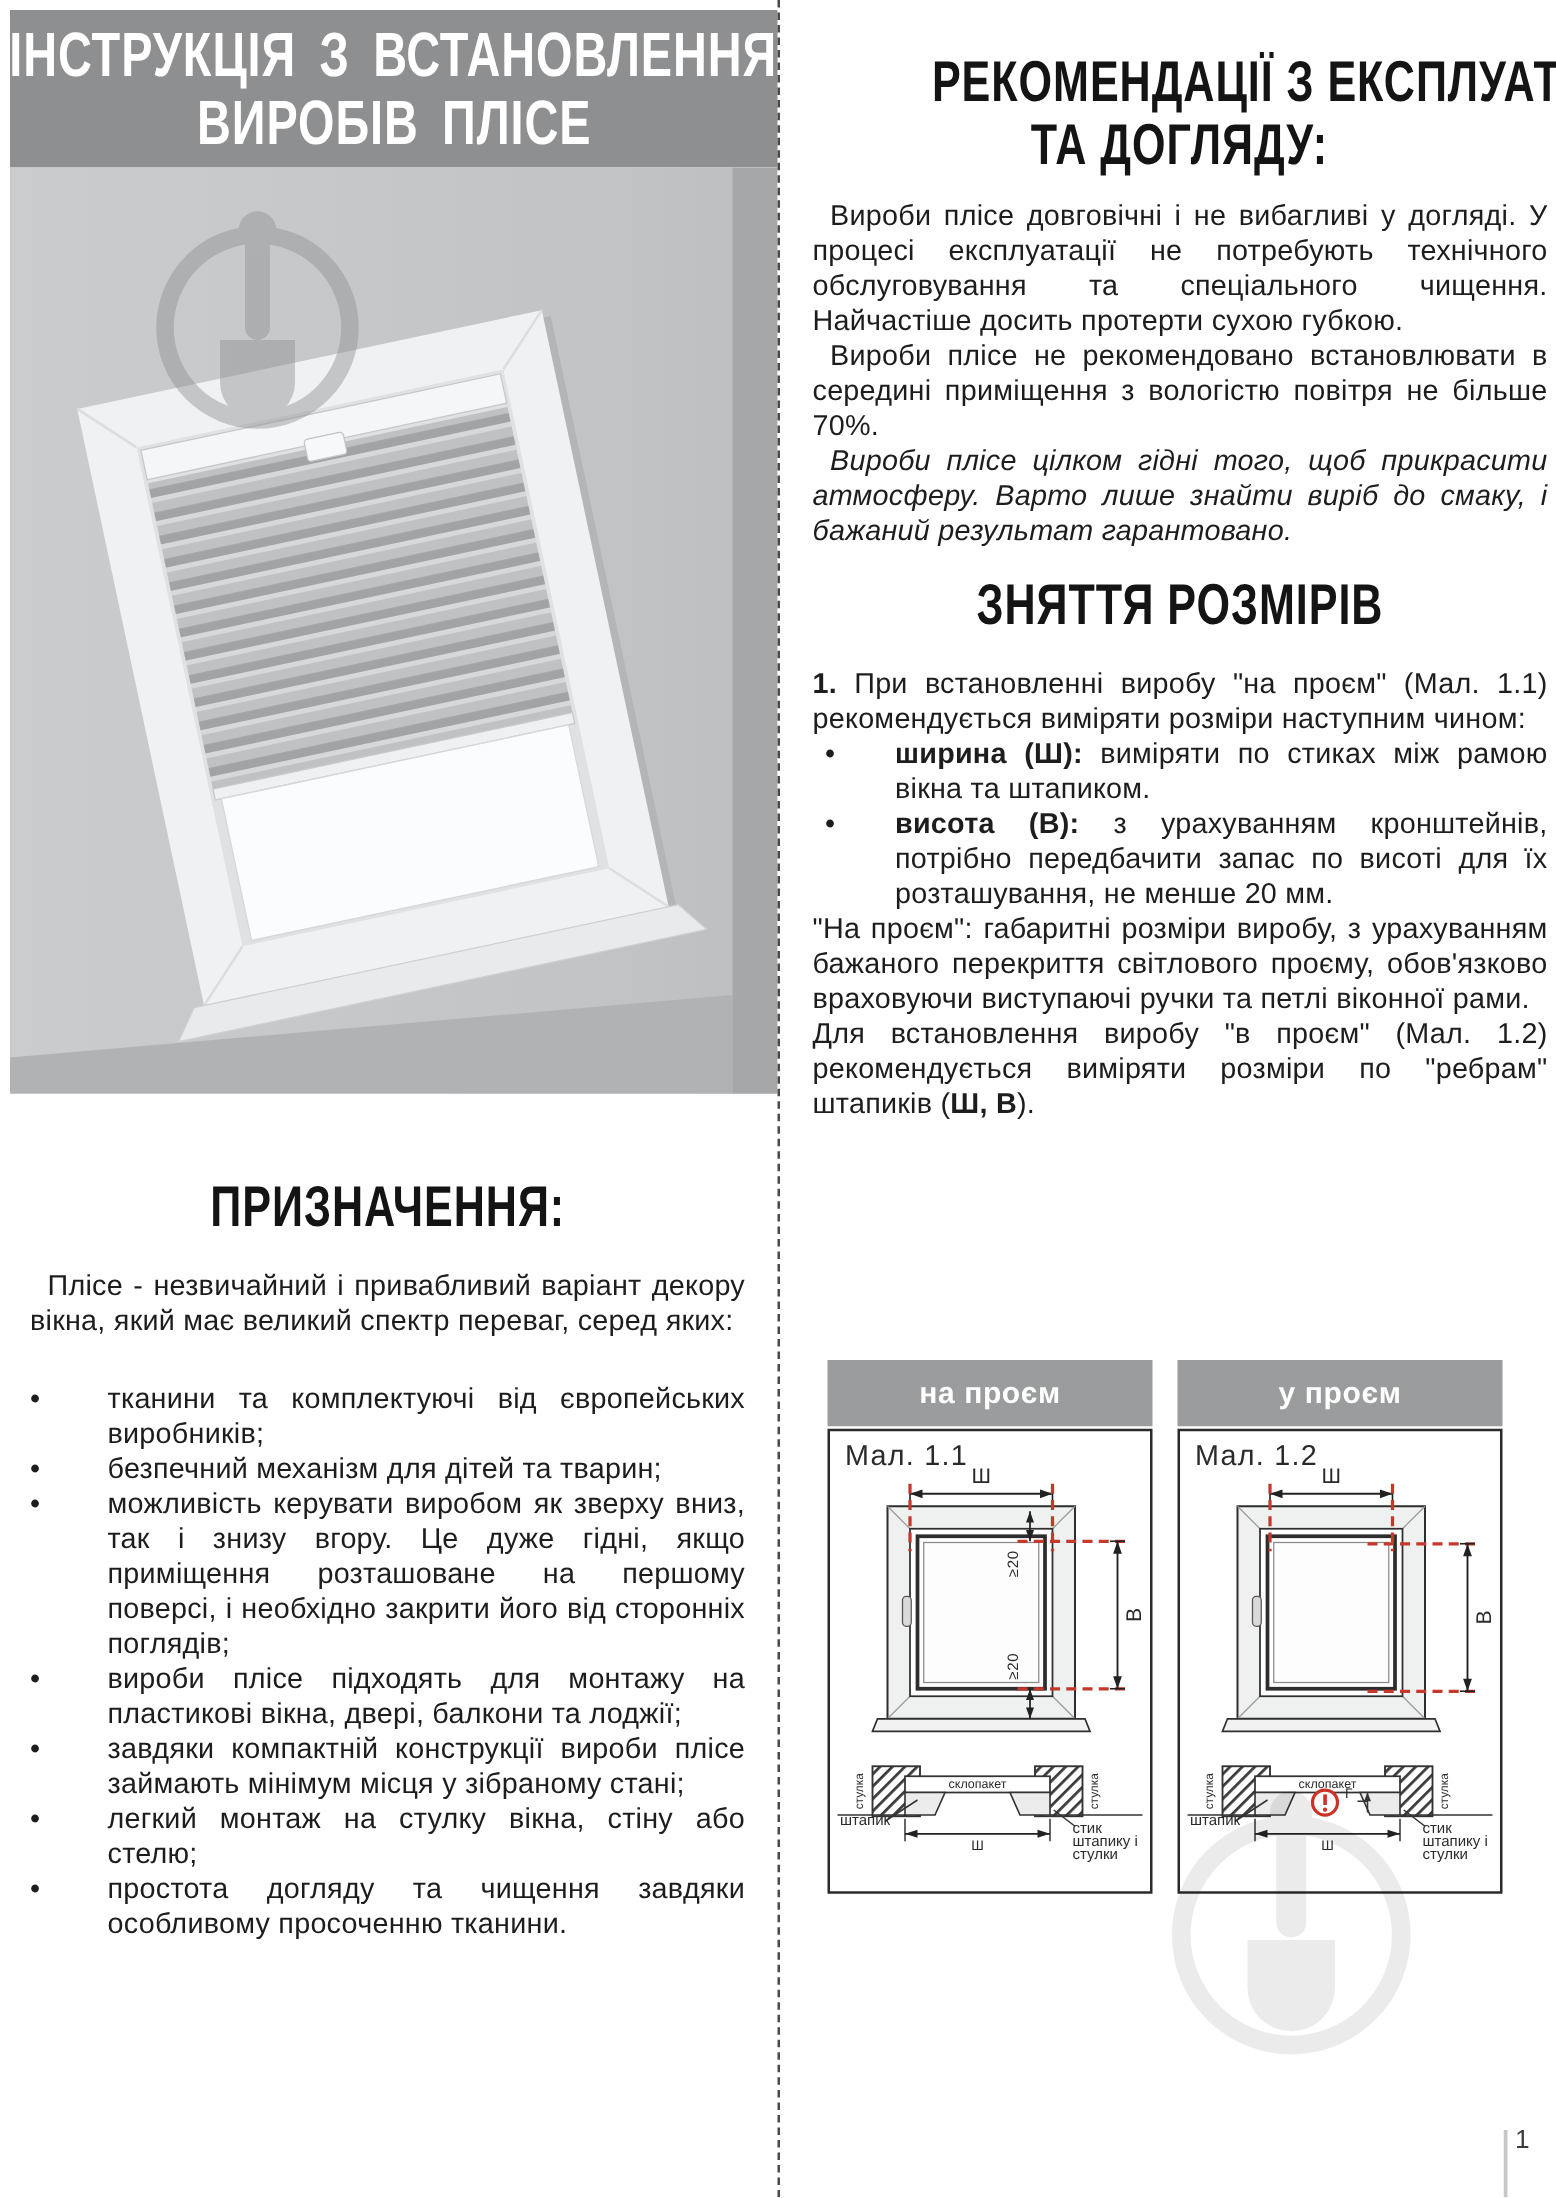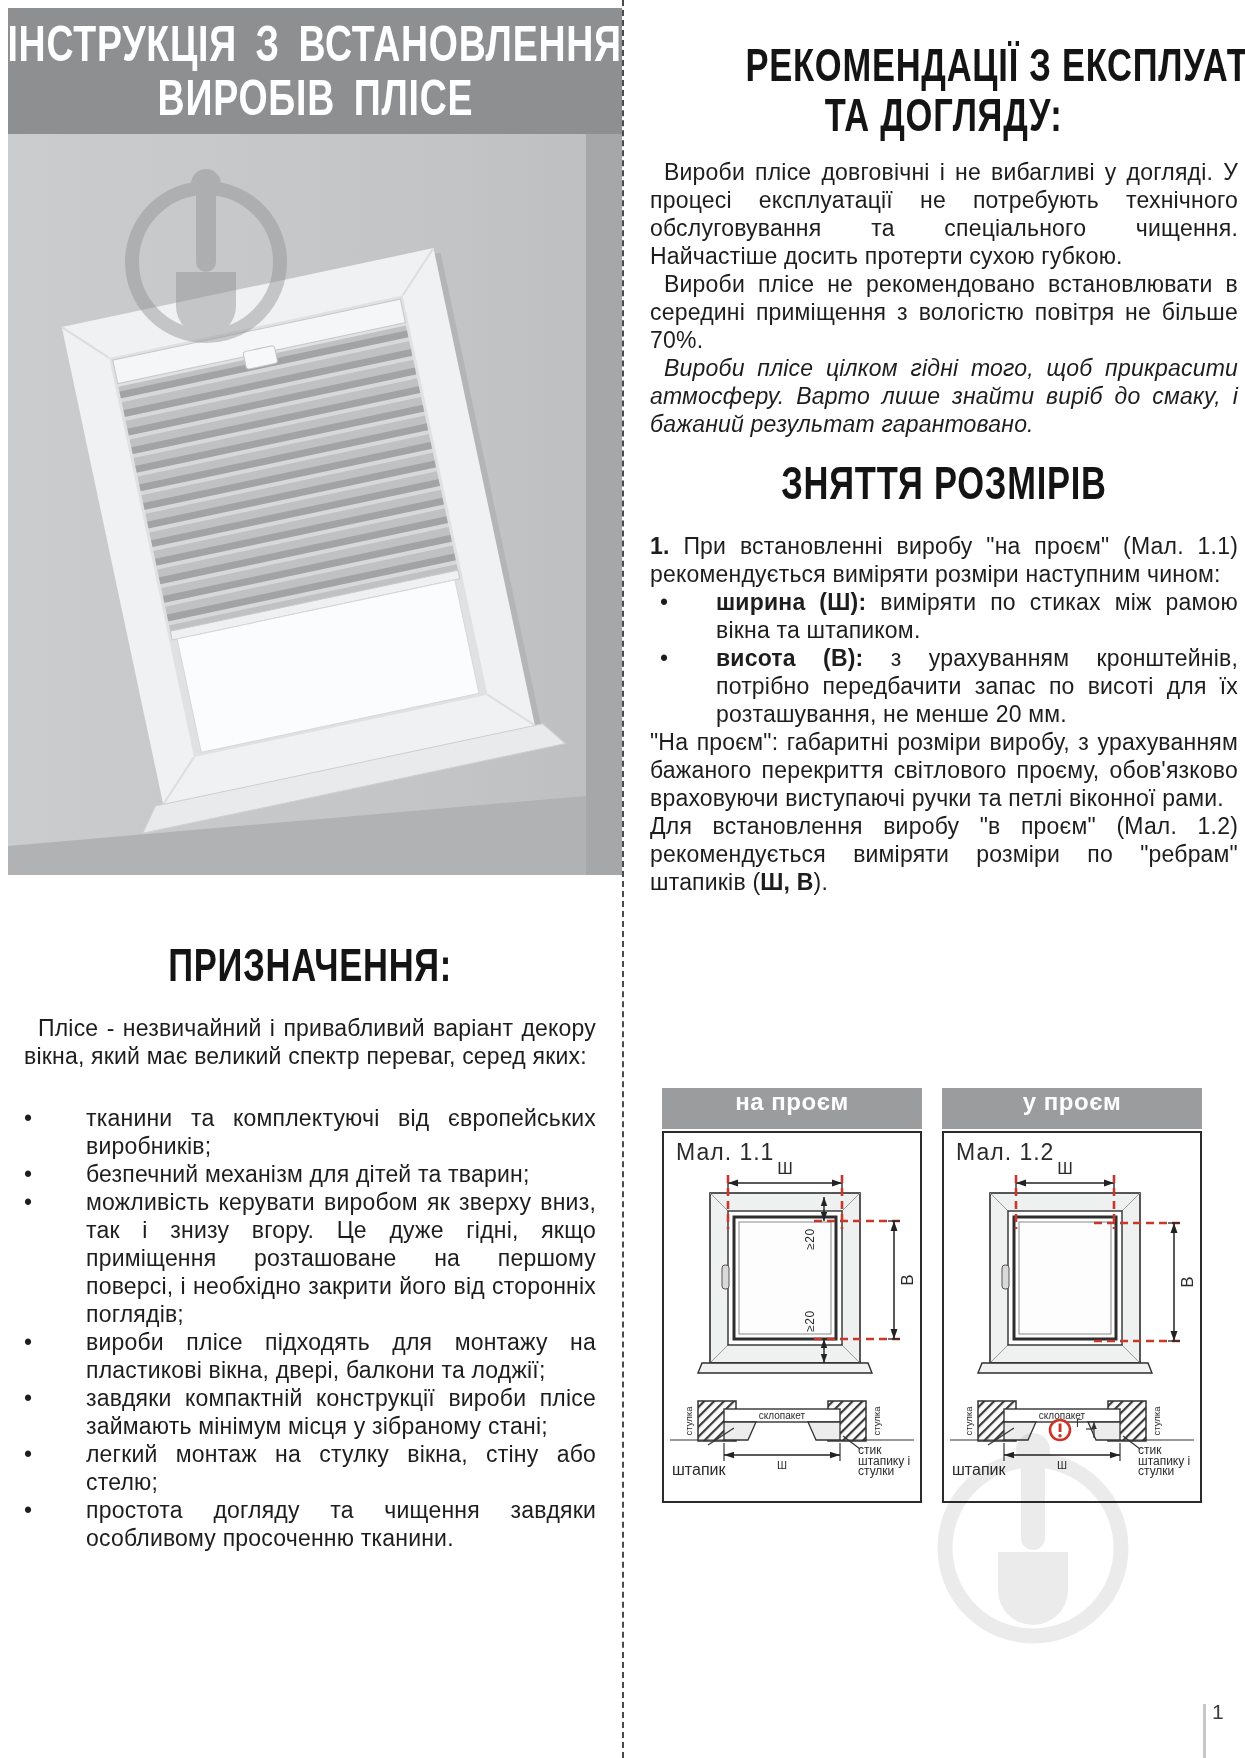--- a/index.html
+++ b/index.html
@@ -30,34 +30,34 @@
   .right-col{position:absolute;left:650px;top:40px;width:588px;}
   .rc-title{text-align:center;font-size:46px;line-height:50px;color:#141414;}
   .right-col p{margin:0;}
   .mt8{margin-top:8px;} .mt26{margin-top:26px;} .mt30{margin-top:20px;}
   .italic{font-style:italic;}
   .rlist{margin-top:0;}
   .rrow{display:flex;}
   .rmark{width:66px;flex:0 0 66px;font-size:23px;line-height:28px;padding-left:10px;box-sizing:border-box;}
   
   .fig-panel{position:absolute;width:260px;}
-  .fig-head{height:41px;background:#9b9c9d;display:flex;justify-content:center;}
+  .fig-head{height:53px;background:#9b9c9d;display:flex;align-items:center;justify-content:center;}
   .fig-head span{color:#ffffff;font-size:24px;font-weight:bold;letter-spacing:.5px;}
   .fig-body{position:relative;margin-top:2px;height:368px;border:2px solid #2b2b2b;background:#ffffff;}
   .fig-svg{position:absolute;left:0;top:0;}
   .fig-label{position:absolute;color:#2b2b2b;}
   .caption{left:12px;top:6px;font-size:23px;letter-spacing:1px;}
   .lab-rot{transform:translate(-50%,-50%) rotate(-90deg);white-space:nowrap;}
   .dimW{left:64px;top:26px;width:114px;text-align:center;font-size:17px;}
   .dimW2{left:72px;top:26px;width:98px;text-align:center;font-size:17px;}
   .dimH{font-size:17px;}
   .gap20{font-size:12px;letter-spacing:.5px;}
   .xsec{font-size:9.5px;}
   .glaz{left:60px;top:277px;width:116px;text-align:center;font-size:10px;}
-  .bead{left:8px;top:328px;font-size:16px;}
+  .bead{left:8px;top:304px;font-size:12px;}
   .dimWb{left:60px;top:326px;width:116px;text-align:center;font-size:11px;}
   .joint{left:194px;top:312px;width:58px;font-size:12px;line-height:10.5px;}
   .depthG{left:132px;top:284px;font-size:11px;}
   
   .warning{position:absolute;left:650px;top:1540px;width:588px;}
   .pagebar{position:absolute;left:1203px;top:1704px;width:3px;height:54px;background:#c7c7c7;}
   .pagenum{position:absolute;left:1212px;top:1700px;font-size:21px;color:#3c3c3c;}
   .wm-br{position:absolute;left:920px;top:1420px;mix-blend-mode:multiply;pointer-events:none;}
 </style>
 </head>

